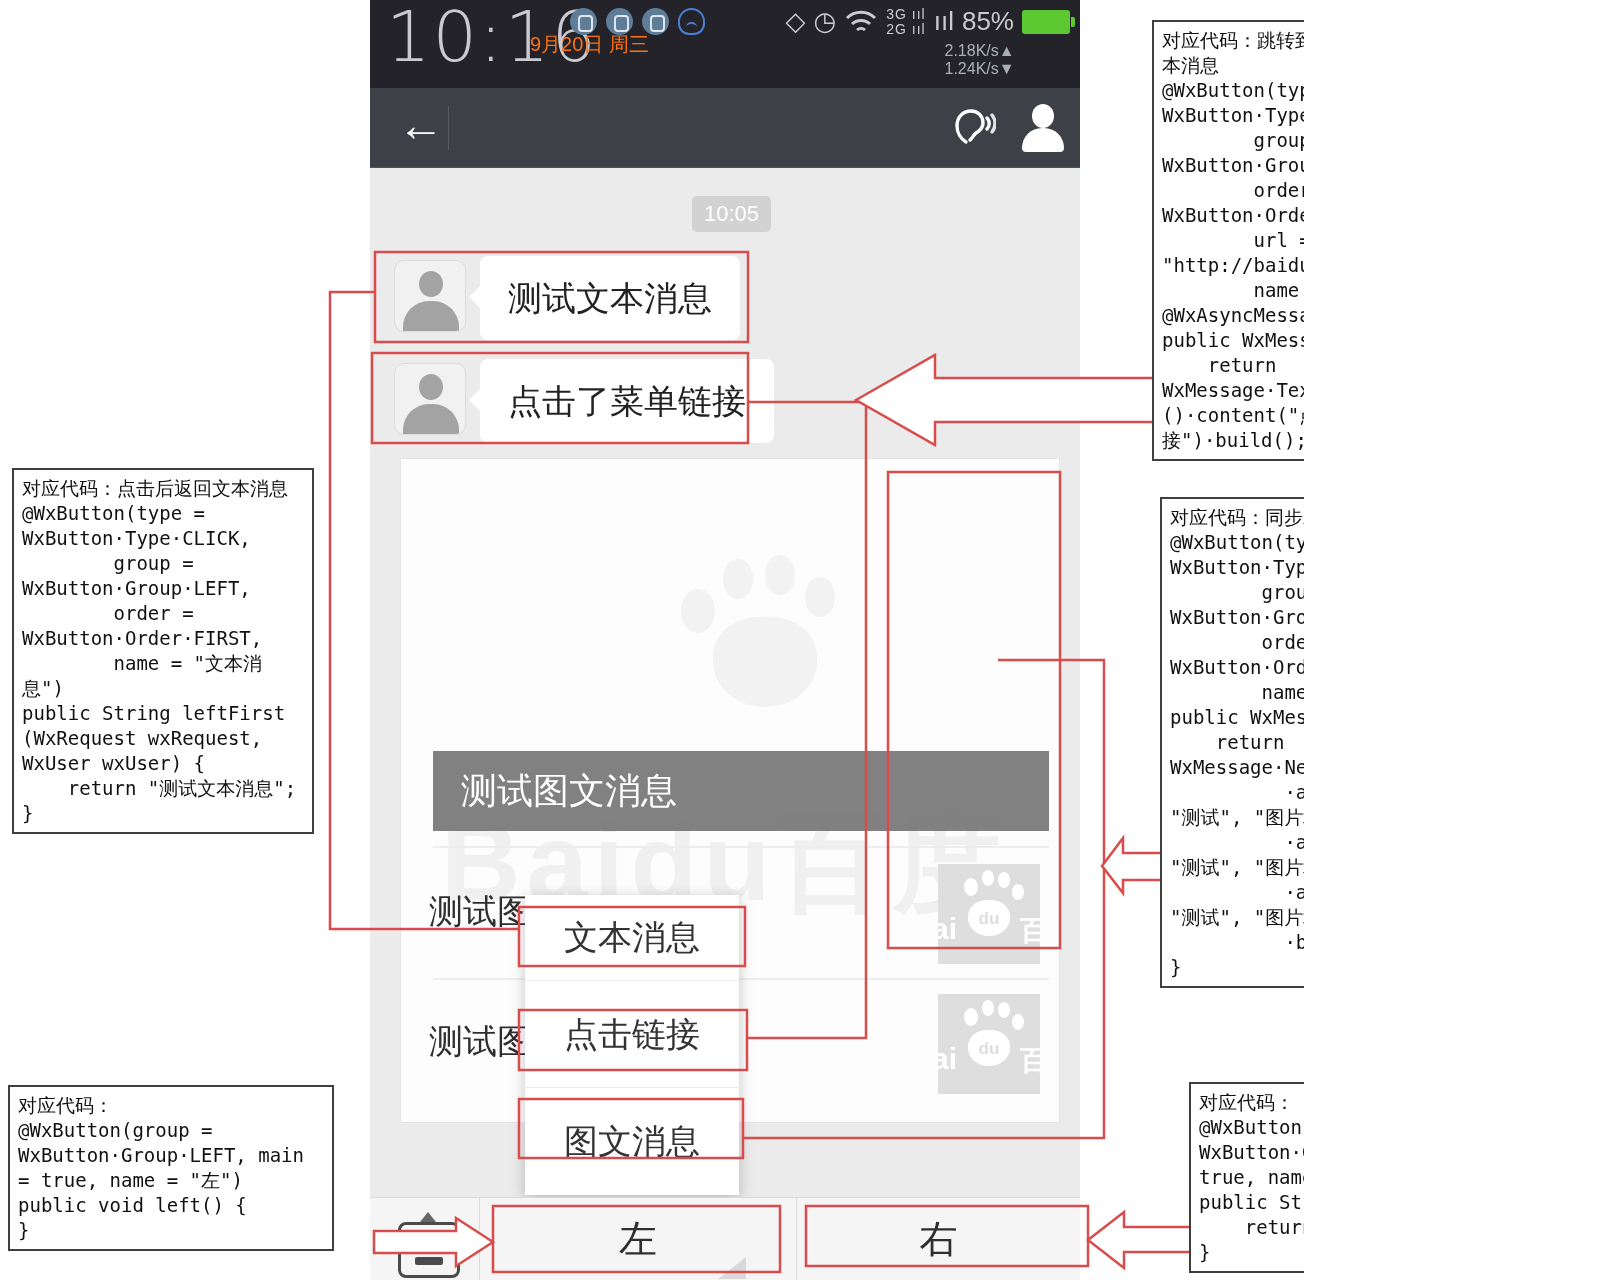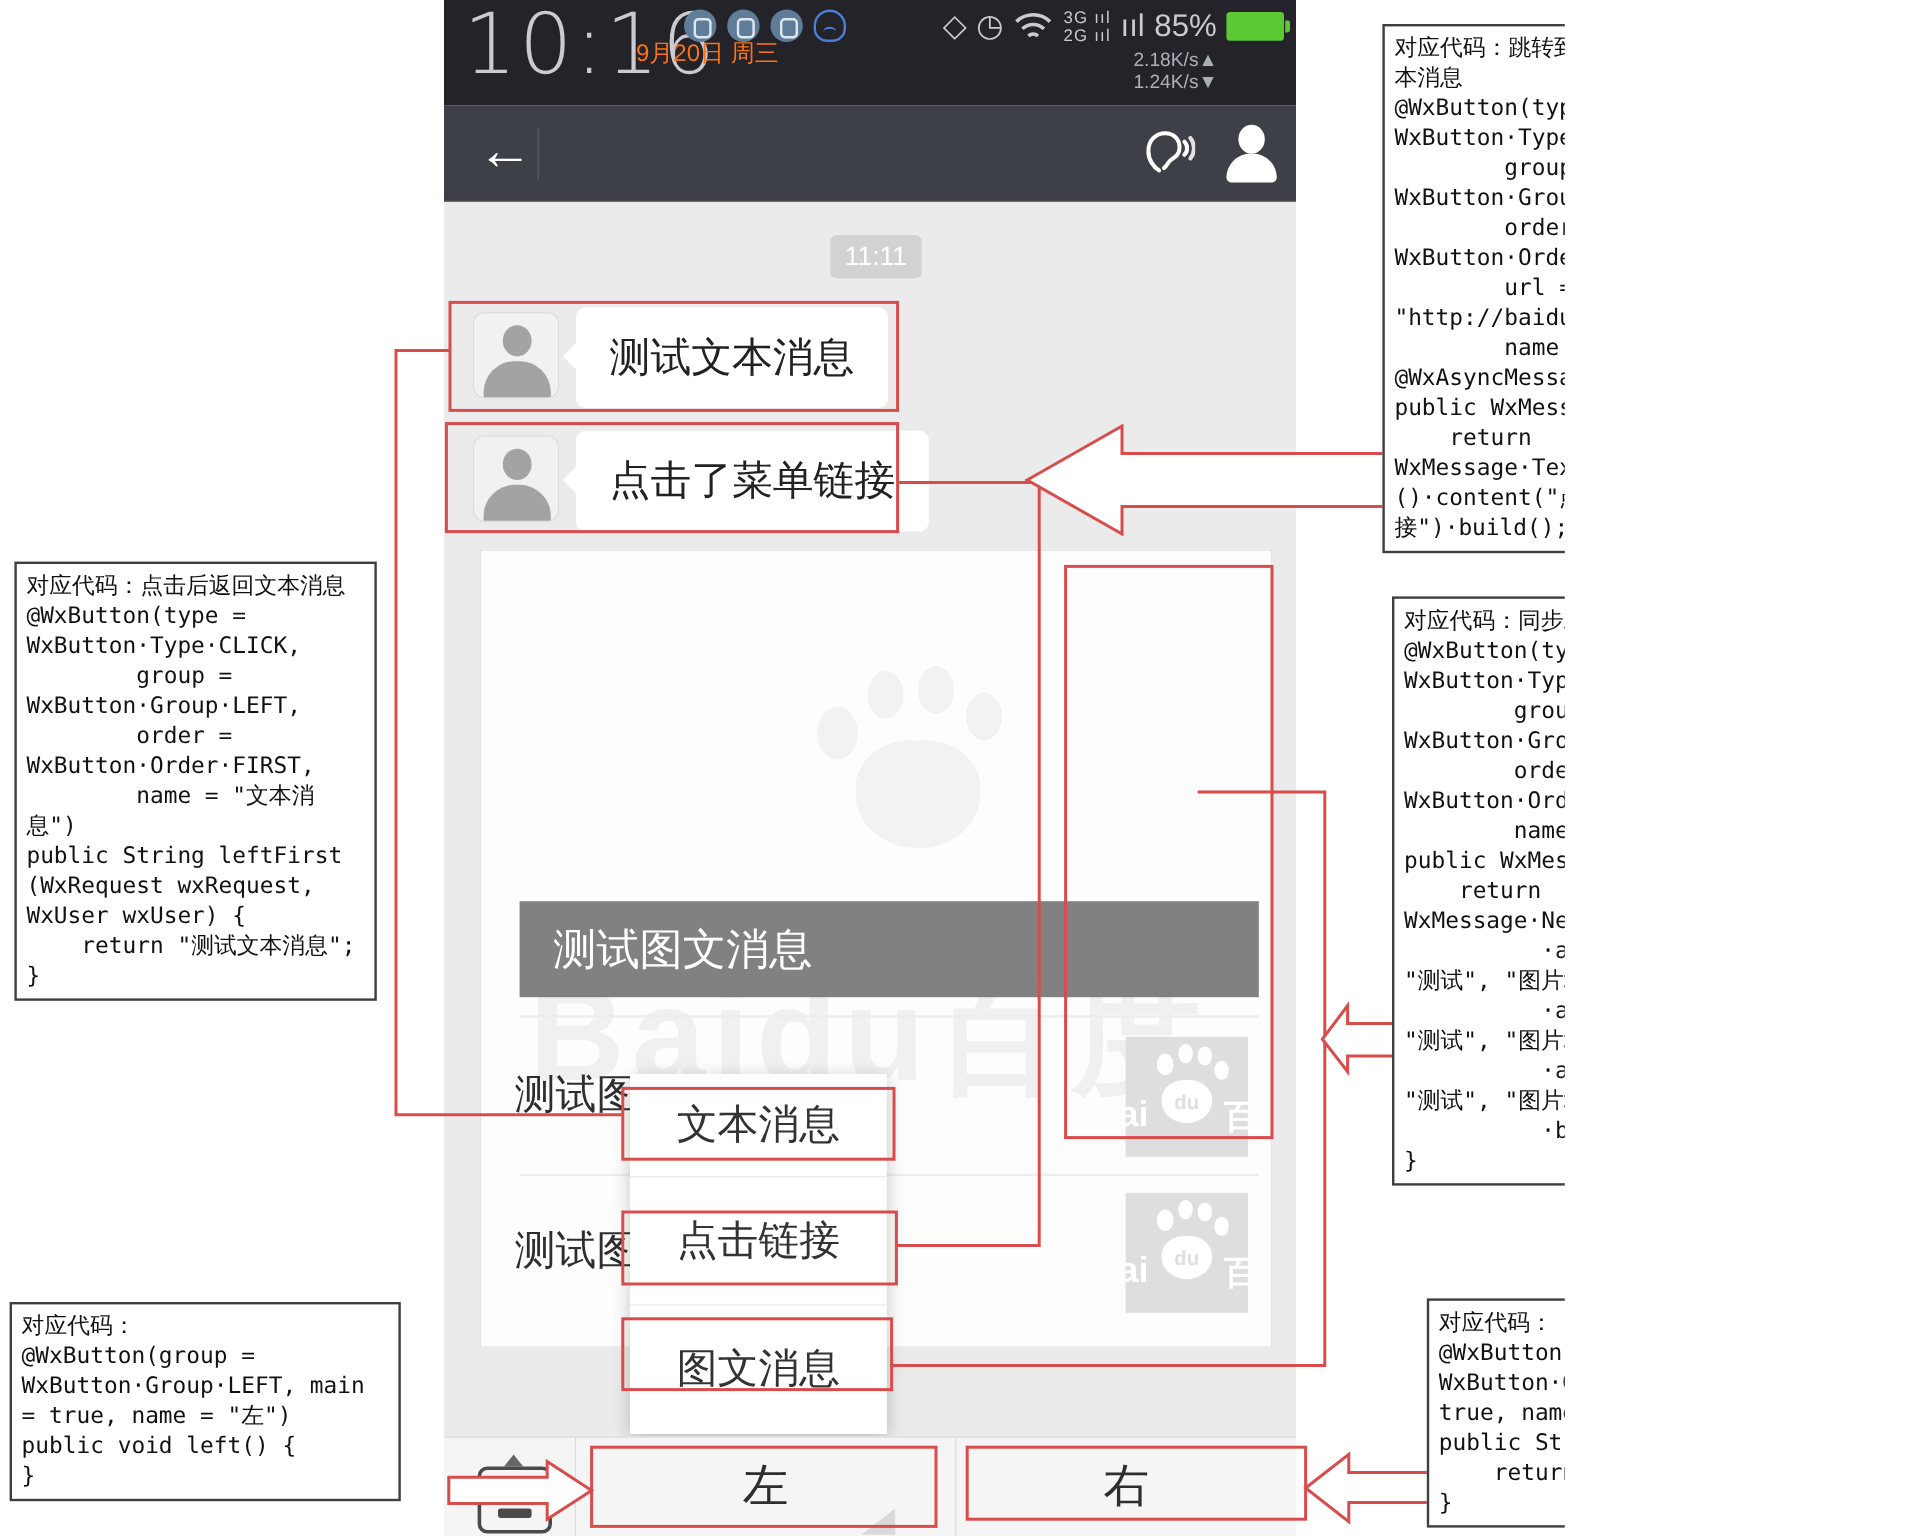--- a/index.html
+++ b/index.html
@@ -145,21 +145,21 @@
           <path d="M37 14c3 3 3 8 0 11" fill="none" stroke="#fff" stroke-width="3.4" stroke-linecap="round"></path>
           <path d="M42 11c4 5 4 12 0 17" fill="none" stroke="#fff" stroke-width="3.4" stroke-linecap="round" opacity="0.85"></path>
         </svg>
       </div>
       <div class="contact">
         <div class="head"></div>
           <div class="body"></div>
       </div>
     </div>
 
-    <div class="time-badge">11:11</div>
+    <div class="time-badge">10:05</div>
 
     <div class="avatar" style="left:24px; top:260px;">
       <div class="head"></div>
         <div class="shoulders"></div>
     </div>
     <div class="bubble" style="left:110px; top:256px;">测试文本消息</div>
 
     <div class="avatar" style="left:24px; top:363px;">
       <div class="head"></div>
         <div class="shoulders"></div>

